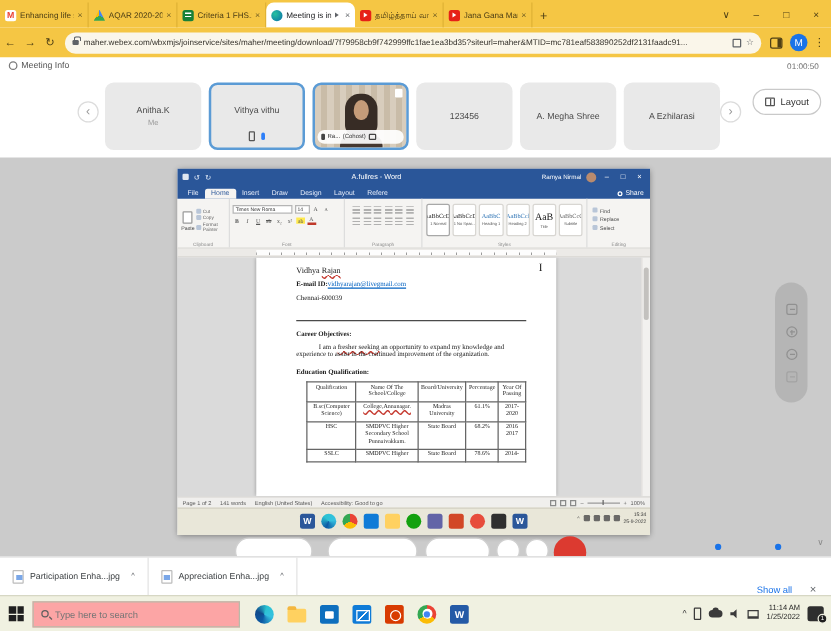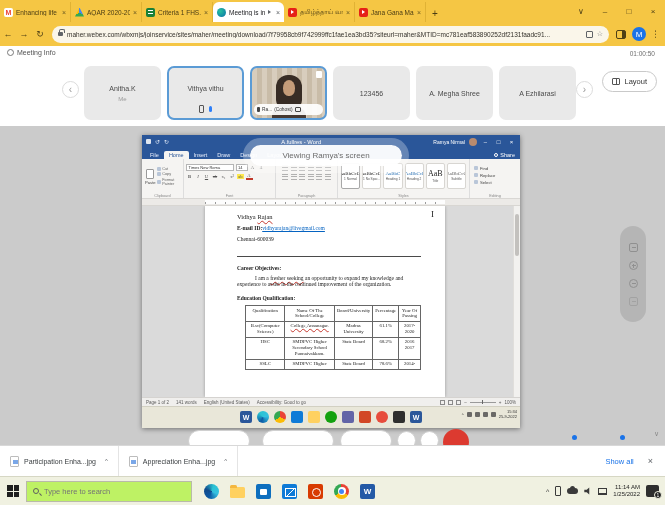--- a/index.html
+++ b/index.html
@@ -161,30 +161,30 @@
   .leave { position:absolute; width:26px; height:26px; border-radius:50%; background:#dc3a30; top:429px; left:443px; }
   .bdot { position:absolute; width:5px; height:5px; border-radius:50%; background:#1a73e8; top:435px; }
   .ctlcaret { position:absolute; right:6px; top:430px; font-size:7px; color:#8a8a8a; }
 
   
   .dlbar { position:absolute; left:0; top:445px; width:665px; height:31px; background:#fff; border-top:1px solid #d8d8d8; z-index:10; display:flex; align-items:center; }
   .dlchip { height:100%; display:flex; align-items:center; gap:5px; padding:0 10px; border-right:1px solid #e4e4e4; font-size:7px; color:#3c4043; }
   .imgfile { width:9px; height:11px; background:#fff; border:1px solid #bcbcbc; border-radius:1px; position:relative; flex:none; }
   .imgfile::before { content:""; position:absolute; left:1.5px; top:3px; width:5px; height:4px; background:#7aa7e8; }
   .dlcaret { font-size:6px; color:#5f6368; margin-left:4px; }
-  .dlright { position:absolute; right:0; top:0; height:100%; display:flex; align-items:center; gap:14px; padding-right:12px; }
+  .dlright { position:absolute; right:0; top:0; height:100%; display:flex; align-items:flex-end; gap:14px; padding-right:12px; }
   .showall { font-size:7.5px; color:#1a73e8; }
   .dlclose { font-size:9px; color:#5f6368; }
 
   
   .wtaskbar { position:absolute; left:0; top:476px; width:665px; height:29px; background:#f0f1e1; border-top:1px solid #d6d7c4; display:flex; align-items:center; z-index:11; }
   .startbtn { width:26px; height:100%; display:flex; align-items:center; justify-content:center; }
   .winlogo { width:12px; height:12px; display:grid; grid-template-columns:5.5px 5.5px; grid-template-rows:5.5px 5.5px; gap:1px; }
   .winlogo span { background:#1f1f1f; }
-  .searchbox { width:166px; height:21px; background:#bef264; border:1px solid #b9baa9; display:flex; align-items:center; gap:5px; padding:0 6px; }
+  .searchbox { width:166px; height:21px; background:#fca5a5; border:1px solid #b9baa9; display:flex; align-items:center; gap:5px; padding:0 6px; }
   .mag { width:6px; height:6px; border:1px solid #5f5f5f; border-radius:50%; position:relative; flex:none; }
   .mag::after { content:""; position:absolute; left:5px; top:5px; width:3px; height:1px; background:#5f5f5f; transform:rotate(45deg); }
   .searchbox input { border:none; outline:none; font-size:7.5px; color:#444; width:120px; background:transparent; font-family:"Liberation Sans",sans-serif; }
   .tbicons { display:flex; align-items:center; gap:11px; margin-left:12px; }
   .tbi { width:15px; height:15px; position:relative; }
   .tbi-edge { border-radius:50%; background:conic-gradient(from 200deg,#0c59a4,#114a8b,#2bc3d2,#35c1e0,#0c59a4); }
   .tbi-folder { background:#ffd160; border-radius:1.5px; height:11px; margin-top:3px; position:relative; }
   .tbi-folder::before { content:""; position:absolute; left:0; top:-2.5px; width:7px; height:3px; background:#f4b73f; border-radius:1.5px 1.5px 0 0; }
   .tbi-store { background:#0e6fbe; border-radius:2px; }
   .tbi-store::after { content:""; position:absolute; left:4px; top:5px; width:7px; height:6px; background:#fff; border-radius:1px; }
@@ -554,21 +554,20 @@
           <span class="rtico"></span>
           <span class="rtico"></span>
           <span class="rtico"></span>
           <span class="rclock">
             <div>15:34</div>
             <div>25-9-2022</div>
           </span>
         </div>
       </div>
 
-      <div class="banner">Viewing Ramya's screen</div>
     </div>
 
     <div class="zoompill">
       <span class="zic sq"></span>
       <span class="zic plus"></span>
       <span class="zic"></span>
       <span class="zic sq" style="opacity:.45;"></span>
     </div>
   </div>
 

